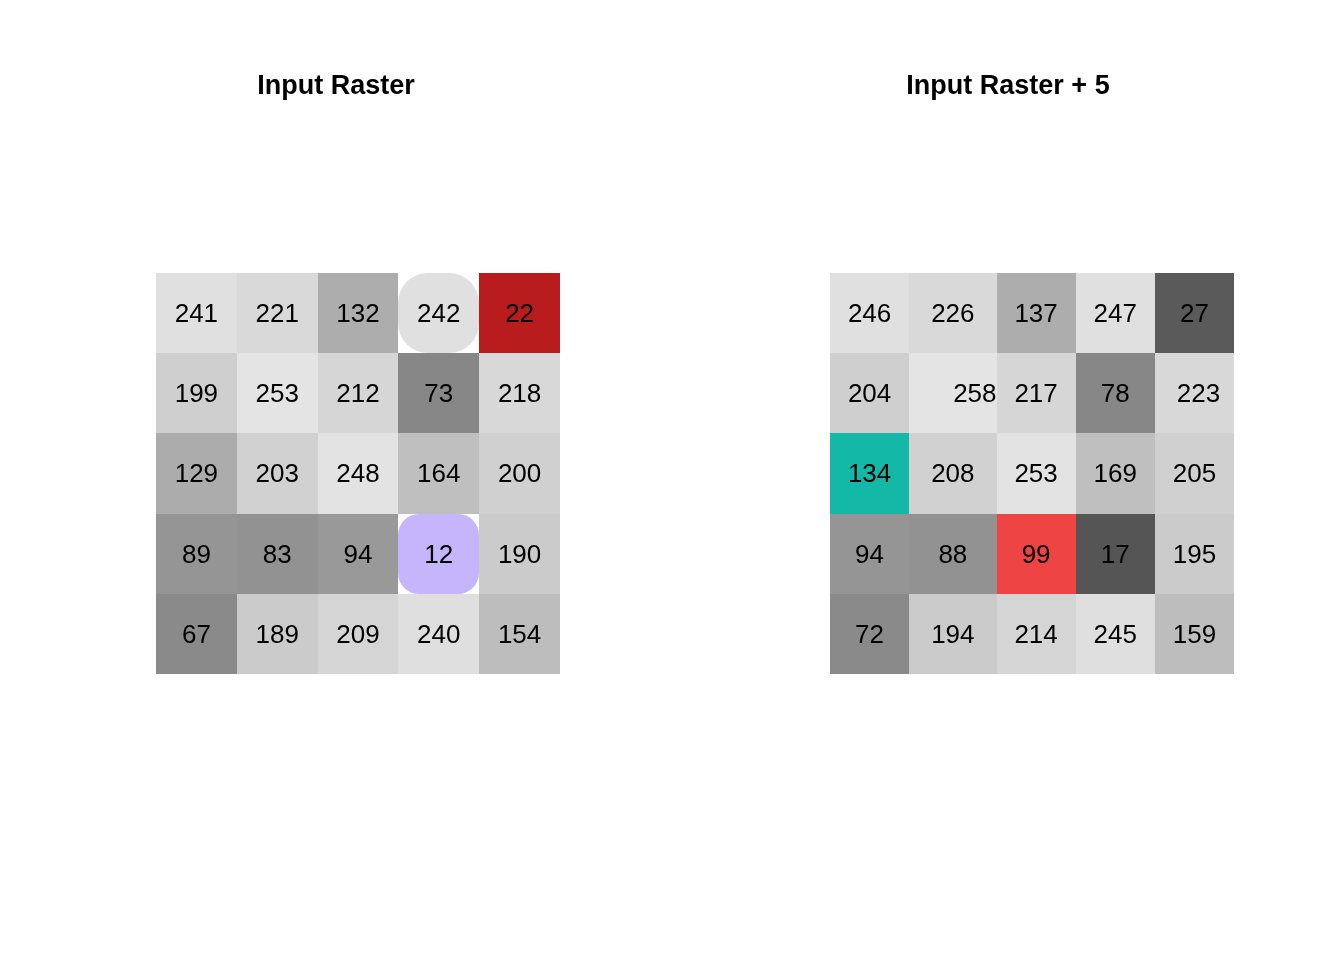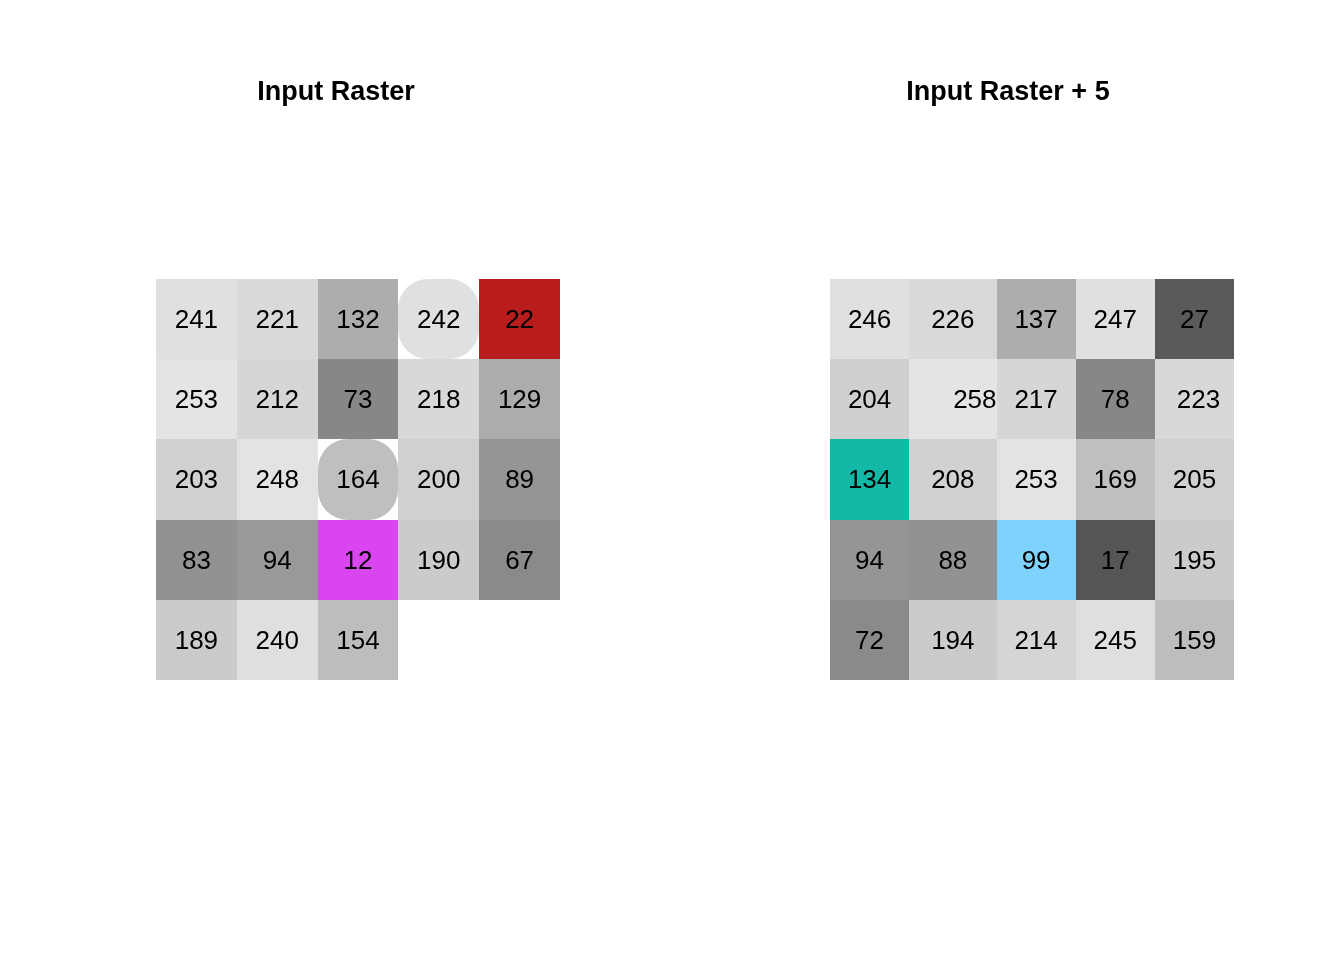--- a/index.html
+++ b/index.html
@@ -12,21 +12,21 @@
     width: 1344px;
     height: 960px;
     position: relative;
     overflow: hidden;
     font-family: "Liberation Sans", sans-serif;
     -webkit-font-smoothing: antialiased;
   }
 
   .panel {
     position: absolute;
-    top: 18px;
+    top: 12px;
     height: 736px;
     width: 672px;
     text-decoration: underline;
   }
   #panel-left  { left: 0px; }
   #panel-right { left: 672px; }
 
   .panel-title {
     position: absolute;
     top: 58px;
@@ -82,20 +82,23 @@
       </div>
       <div class="raster-cell" style="background-color: rgb(173, 173, 173);">
         <span class="raster-cell-label">132</span>
       </div>
       <div class="raster-cell" style="background-color: rgb(224, 224, 224); border-radius: 30px;">
         <span class="raster-cell-label">242</span>
       </div>
       <div class="raster-cell" style="background-color: #b91c1c;">
         <span class="raster-cell-label">22</span>
       </div>
+      <div class="raster-cell" style="background-color: rgb(207, 207, 207);">
+        <span class="raster-cell-label">199</span>
+      </div>
       <div class="raster-cell" style="background-color: rgb(228, 228, 228);">
         <span class="raster-cell-label">253</span>
       </div>
       <div class="raster-cell" style="background-color: rgb(214, 214, 214);">
         <span class="raster-cell-label">212</span>
       </div>
       <div class="raster-cell" style="background-color: rgb(135, 135, 135);">
         <span class="raster-cell-label">73</span>
       </div>
       <div class="raster-cell" style="background-color: rgb(216, 216, 216);">
@@ -103,46 +106,49 @@
       </div>
       <div class="raster-cell" style="background-color: rgb(172, 172, 172);">
         <span class="raster-cell-label">129</span>
       </div>
       <div class="raster-cell" style="background-color: rgb(209, 209, 209);">
         <span class="raster-cell-label">203</span>
       </div>
       <div class="raster-cell" style="background-color: rgb(227, 227, 227);">
         <span class="raster-cell-label">248</span>
       </div>
-      <div class="raster-cell" style="background-color: rgb(191, 191, 191); border-radius: 30px;">
+      <div class="raster-cell" style="background-color: rgb(191, 191, 191);">
         <span class="raster-cell-label">164</span>
       </div>
       <div class="raster-cell" style="background-color: rgb(208, 208, 208);">
         <span class="raster-cell-label">200</span>
       </div>
       <div class="raster-cell" style="background-color: rgb(149, 149, 149);">
         <span class="raster-cell-label">89</span>
       </div>
       <div class="raster-cell" style="background-color: rgb(146, 146, 146);">
         <span class="raster-cell-label">83</span>
       </div>
       <div class="raster-cell" style="background-color: rgb(153, 153, 153);">
         <span class="raster-cell-label">94</span>
       </div>
-      <div class="raster-cell" style="background-color: #d946ef;">
+      <div class="raster-cell" style="background-color: #c4b5fd; border-radius: 21px;">
         <span class="raster-cell-label">12</span>
       </div>
       <div class="raster-cell" style="background-color: rgb(203, 203, 203);">
         <span class="raster-cell-label">190</span>
       </div>
       <div class="raster-cell" style="background-color: rgb(138, 138, 138);">
         <span class="raster-cell-label">67</span>
       </div>
       <div class="raster-cell" style="background-color: rgb(203, 203, 203);">
         <span class="raster-cell-label">189</span>
+      </div>
+      <div class="raster-cell" style="background-color: rgb(213, 213, 213);">
+        <span class="raster-cell-label">209</span>
       </div>
       <div class="raster-cell" style="background-color: rgb(223, 223, 223);">
         <span class="raster-cell-label">240</span>
       </div>
       <div class="raster-cell" style="background-color: rgb(189, 189, 189);">
         <span class="raster-cell-label">154</span>
       </div>
     </div>
 </div>
 
@@ -193,21 +199,21 @@
       </div>
       <div class="raster-cell" style="background-color: rgb(208, 208, 208);">
         <span class="raster-cell-label">205</span>
       </div>
       <div class="raster-cell" style="background-color: rgb(149, 149, 149);">
         <span class="raster-cell-label">94</span>
       </div>
       <div class="raster-cell" style="background-color: rgb(146, 146, 146);">
         <span class="raster-cell-label">88</span>
       </div>
-      <div class="raster-cell" style="background-color: #7dd3fc;">
+      <div class="raster-cell" style="background-color: #ef4444;">
         <span class="raster-cell-label">99</span>
       </div>
       <div class="raster-cell" style="background-color: rgb(85, 85, 85);">
         <span class="raster-cell-label">17</span>
       </div>
       <div class="raster-cell" style="background-color: rgb(203, 203, 203);">
         <span class="raster-cell-label">195</span>
       </div>
       <div class="raster-cell" style="background-color: rgb(138, 138, 138);">
         <span class="raster-cell-label">72</span>

